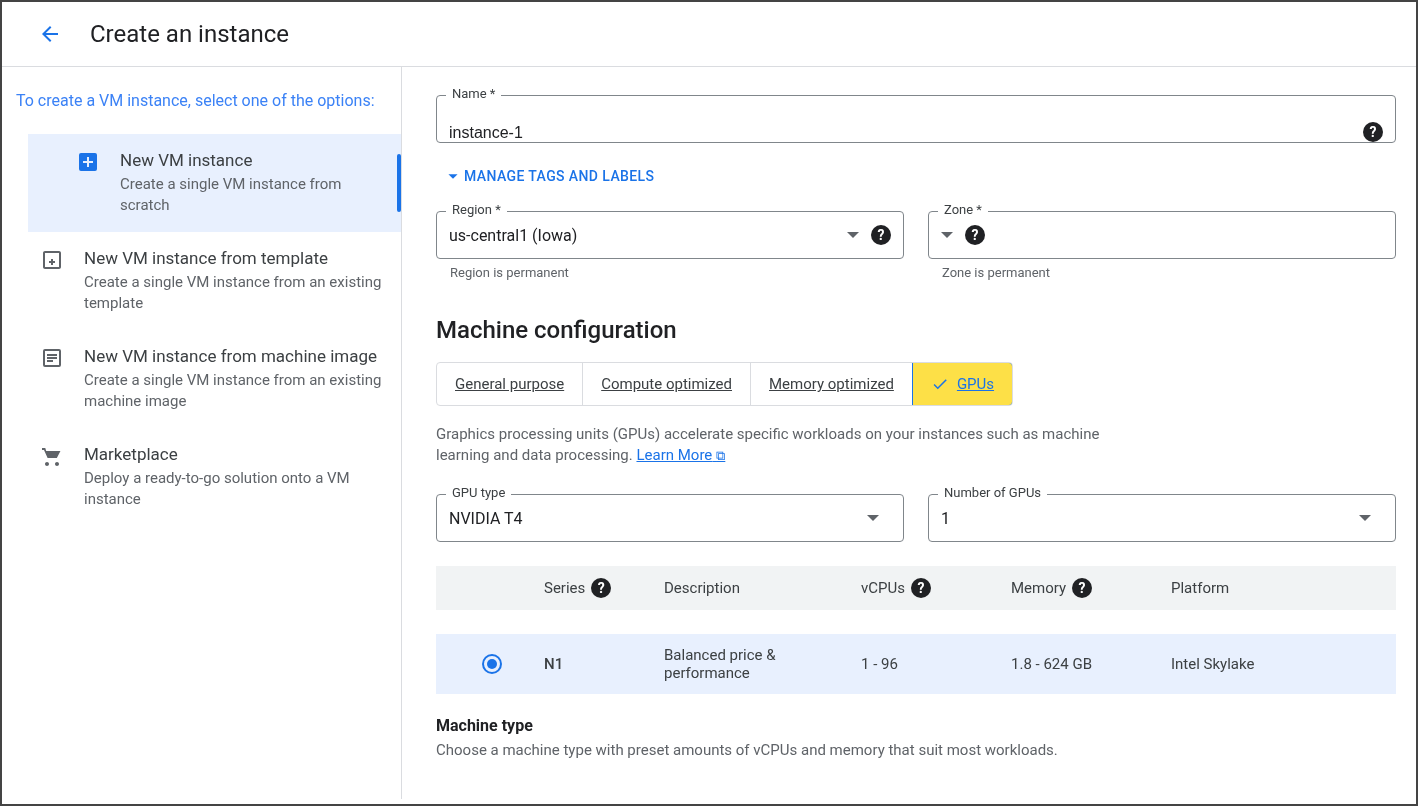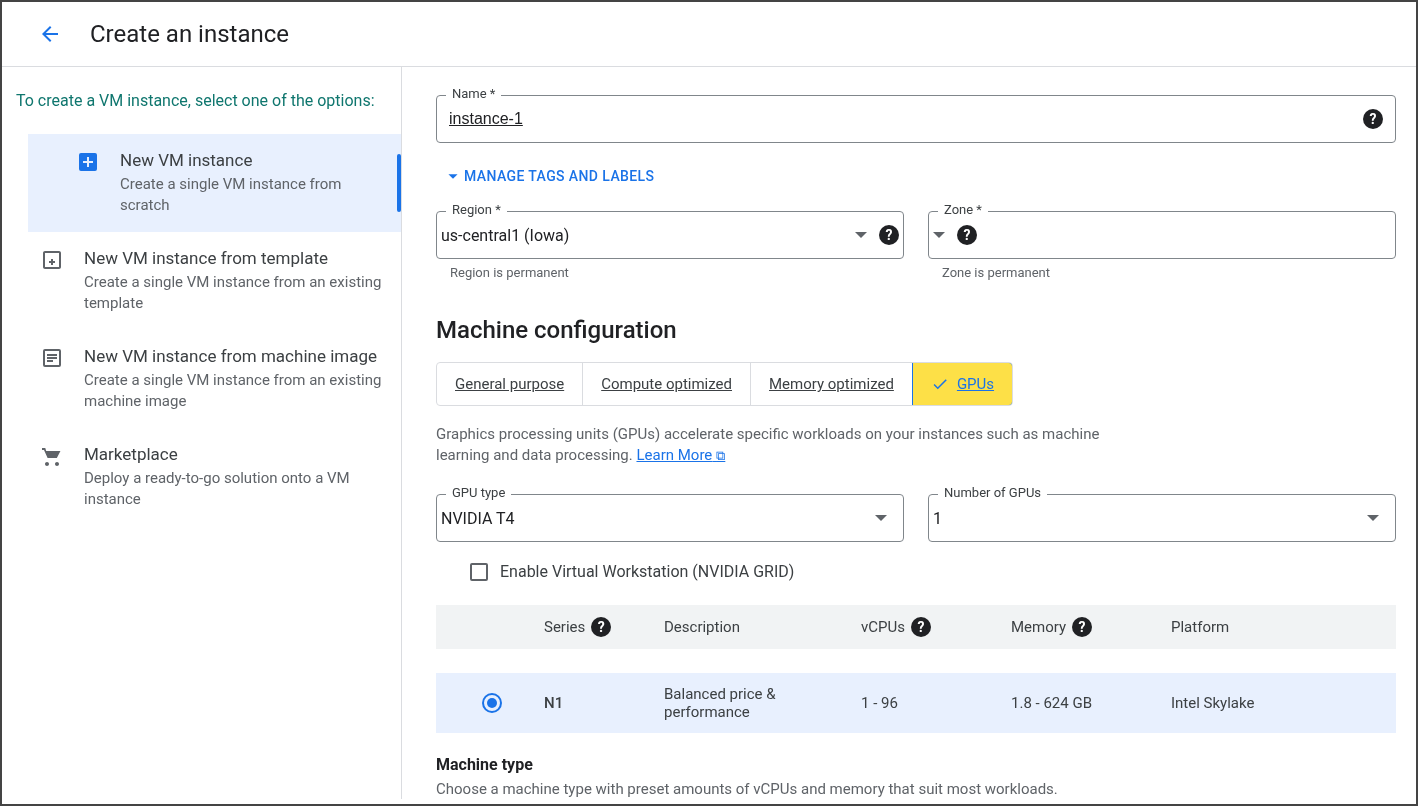--- a/index.html
+++ b/index.html
@@ -2,38 +2,38 @@
 <html><head>
 <meta charset="utf-8">
 <style>
   * { box-sizing: border-box; margin: 0; padding: 0; }
   body { font-family: "Google Sans", Roboto, Arial, sans-serif; background: #fff; color: #202124; width: 1418px; height: 806px; border: 2px solid #444; overflow: hidden; }
   .header { display: flex; align-items: center; padding: 18px 24px 18px 36px; border-bottom: 1px solid #dadce0; }
   .back-arrow { color: #1a73e8; cursor: pointer; margin-right: 28px; display: flex; }
   .page-title { font-size: 24px; font-weight: 400; color: #202124; }
   .main { display: flex; height: calc(100% - 70px); }
   .sidebar { width: 400px; padding: 24px 0 0 14px; border-right: 1px solid #dadce0; }
-  .sidebar-prompt { font-size: 16px; color: #0f766e; margin-bottom: 24px; }
+  .sidebar-prompt { font-size: 16px; color: #3b82f6; margin-bottom: 24px; }
   .sidebar-item { display: flex; padding: 16px 16px 16px 12px; cursor: pointer; border-radius: 0; position: relative; margin-left: 12px; }
   .sidebar-item.active { background: #e8f0fe; padding-left: 48px; }
   .sidebar-item.active::after { content:""; position:absolute; right:0; top:20%; bottom:20%; width:4px; background:#1a73e8; border-radius:4px; }
   .sidebar-icon { width: 24px; height: 24px; margin-right: 20px; fill: #5f6368; flex-shrink: 0; }
   .sidebar-text { display: flex; flex-direction: column; }
   .sidebar-title { font-size: 17px; color: #3c4043; margin-bottom: 4px; font-weight: 400; }
   .sidebar-desc { font-size: 15px; color: #5f6368; line-height: 1.4; }
   .content { flex: 1; padding: 28px 20px 28px 34px; overflow-y: auto; }
   .field-outer { position: relative; margin-bottom: 0; }
   .floating-label { position: absolute; top: -9px; left: 10px; background: #fff; padding: 0 6px; font-size: 13px; color: #3c4043; z-index: 1; }
-  .text-input-wrap { border: 1px solid #80868b; border-radius: 4px; display: flex; align-items: center; padding: 0 12px; height: 48px; text-decoration: underline; }
+  .text-input-wrap { border: 1px solid #80868b; border-radius: 4px; display: flex; align-items: flex-end; padding: 0 12px; height: 48px; }
   .text-input { flex: 1; border: none; outline: none; font-size: 16px; color: #202124; }
   .help-icon { width: 20px; height: 20px; border-radius: 50%; background: #202124; color: #fff; font-size: 14px; font-weight: bold; display: flex; align-items: center; justify-content: center; cursor: pointer; flex-shrink: 0; }
   .manage-labels { display: flex; align-items: center; color: #1a73e8; font-size: 14px; font-weight: 500; letter-spacing: 0.4px; margin: 22px 0 24px 6px; cursor: pointer; }
   .two-col { display: flex; gap: 24px; }
   .col { flex: 1; }
-  .select-wrap { border: 1px solid #80868b; border-radius: 4px; display: flex; align-items: center; padding: 0 4px; height: 48px; cursor: pointer; }
+  .select-wrap { border: 1px solid #80868b; border-radius: 4px; display: flex; align-items: center; padding: 0 12px; height: 48px; cursor: pointer; }
   .select-value { flex: 1; font-size: 16px; color: #202124; }
   .dropdown-arrow { width: 0; height: 0; border-left: 6px solid transparent; border-right: 6px solid transparent; border-top: 6px solid #5f6368; margin-right: 12px; }
   .hint { font-size: 13px; color: #5f6368; margin: 6px 0 0 14px; }
   .section-heading { font-size: 24px; font-weight: 500; margin: 36px 0 18px 0; }
   .tabs { display: flex; border: 1px solid #dadce0; width: fit-content; border-radius: 4px; overflow: hidden; }
   .tab { padding: 12px 18px; font-size: 15px; color: #3c4043; cursor: pointer; border-right: 1px solid #dadce0; display: flex; align-items: center; gap: 8px; text-decoration: underline; }
   .tab:last-child { border-right: none; }
   .tab.active { color: #1a73e8; background: #fde047; border:1px solid #1a73e8; margin:-1px; border-radius: 0 4px 4px 0; }
   .tab-desc { font-size: 15px; color: #5f6368; margin: 18px 0 28px 0; line-height: 1.4; max-width: 700px; }
   .link { color: #1a73e8; text-decoration: underline; text-decoration-color: #1a73e8; cursor: pointer; }
@@ -184,24 +184,20 @@
         <div class="field-outer">
           <div class="floating-label">Number of GPUs</div>
           <div class="select-wrap">
             <span class="select-value">1</span>
             <span class="dropdown-arrow"></span>
           </div>
         </div>
       </div>
     </div>
 
-    <div class="checkbox-row">
-      <div class="checkbox"></div>
-      <span class="checkbox-label">Enable Virtual Workstation (NVIDIA GRID)</span>
-    </div>
 
     <div class="series-table">
       <div class="series-header">
         <div></div>
         <div class="th thr">
             <span>Series</span> 
             <span class="help-icon">?</span>
           </div>
         <div class="th">Description</div>
         <div class="th">

